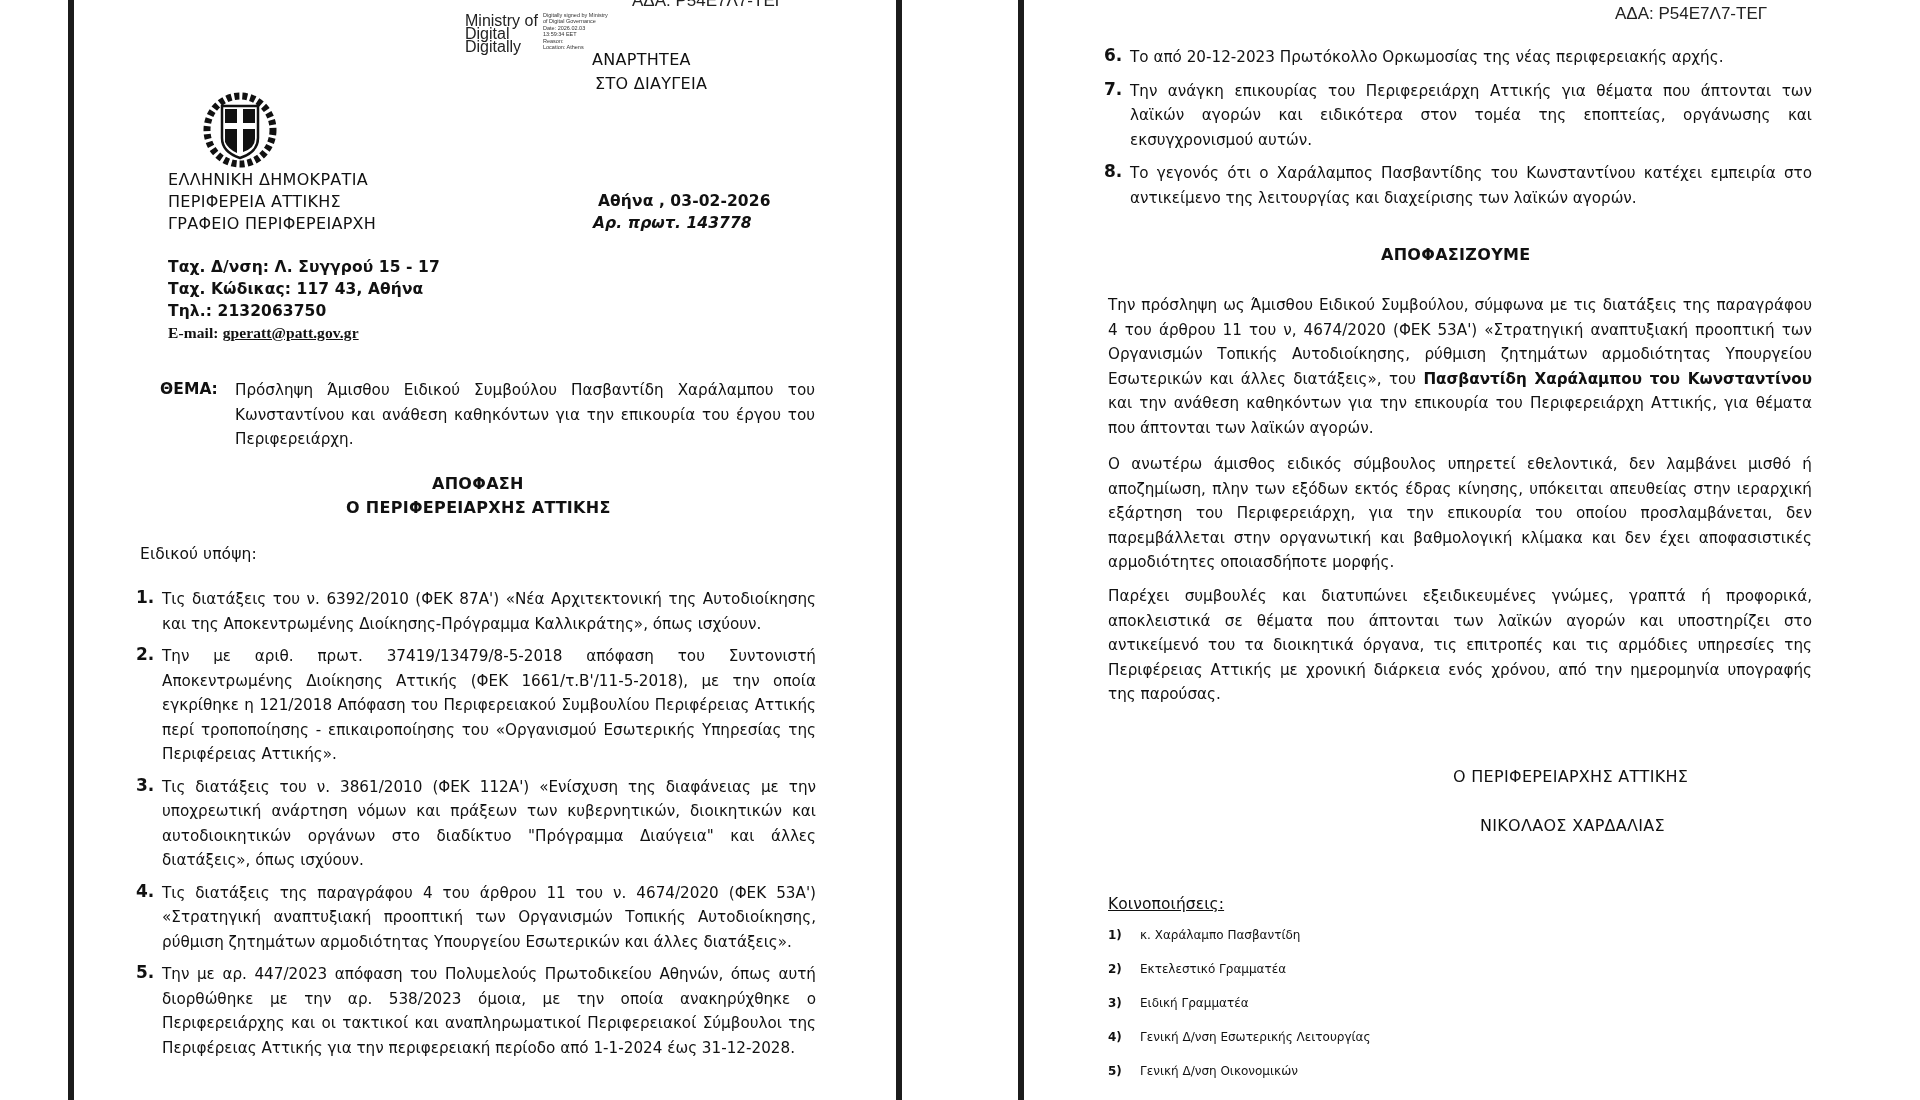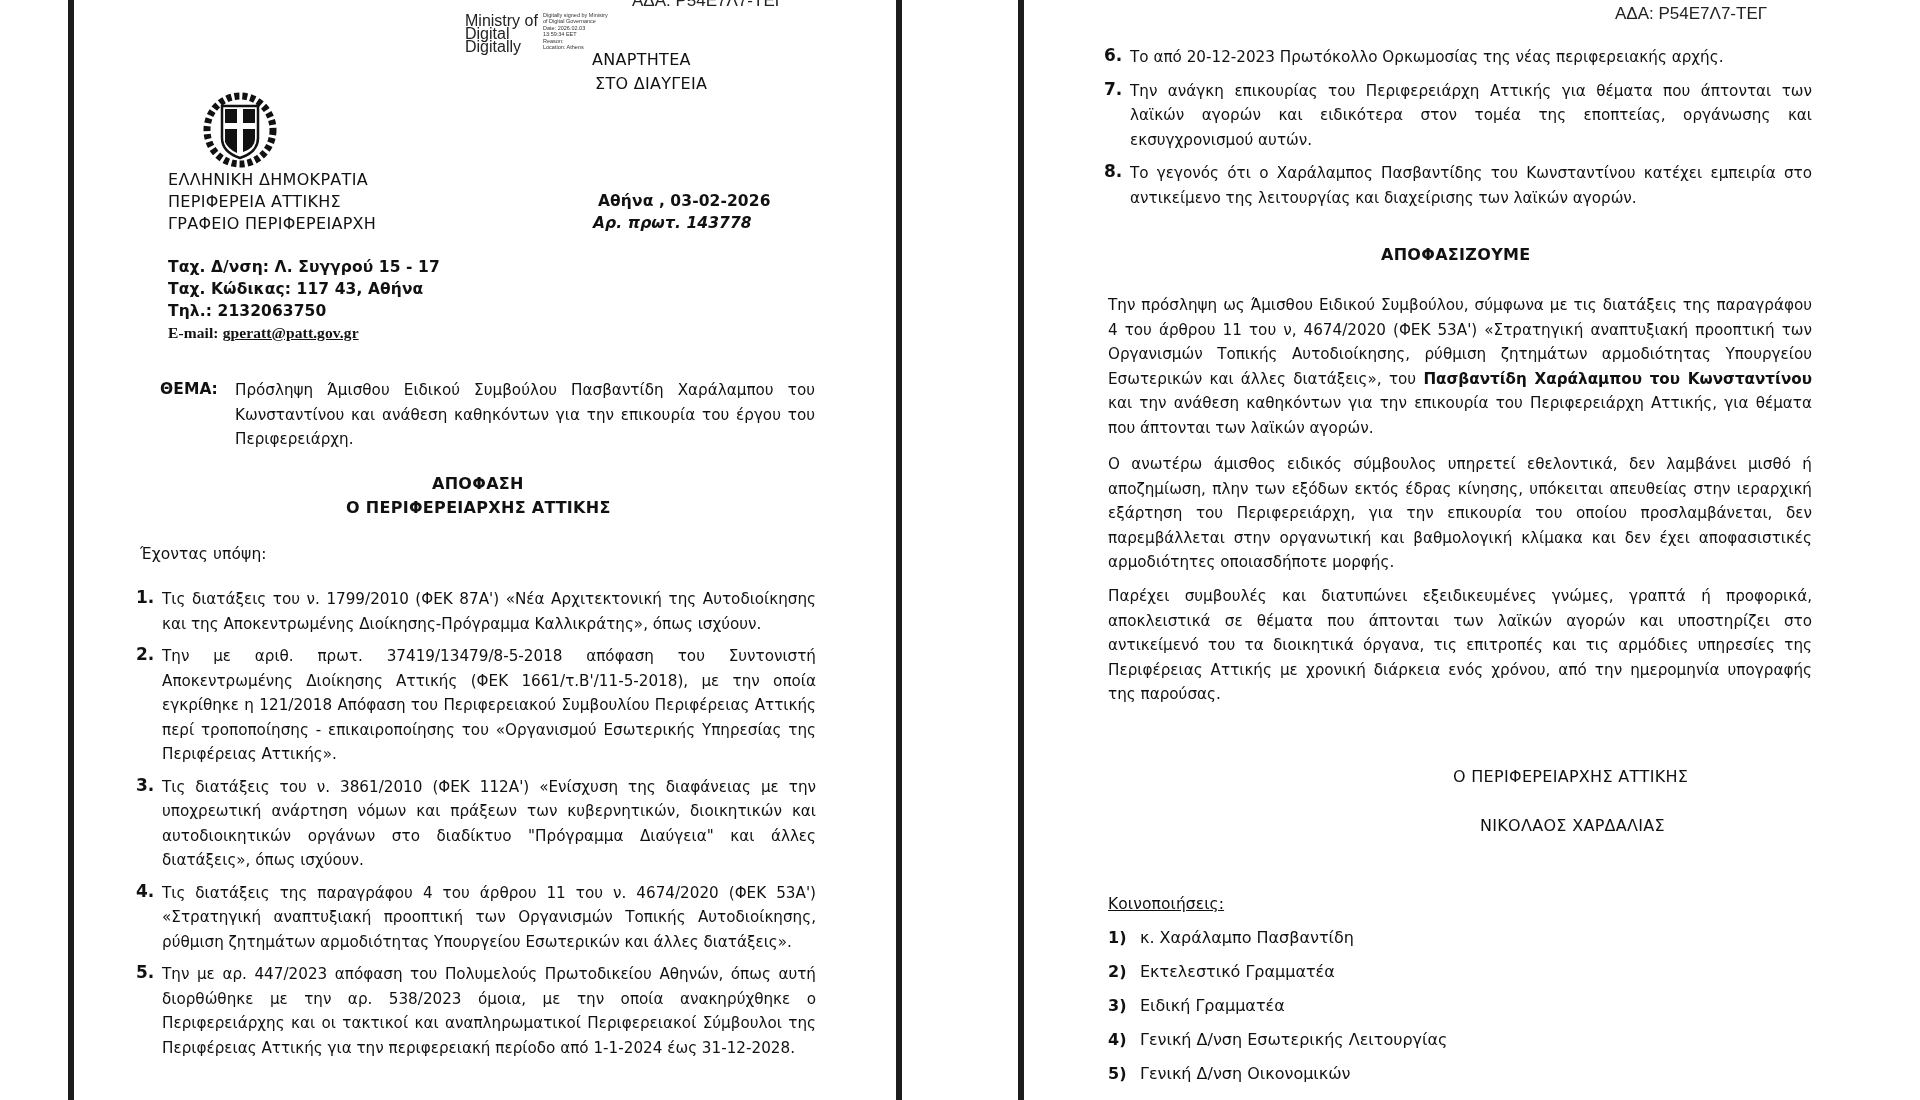--- a/index.html
+++ b/index.html
@@ -13,21 +13,21 @@
   .caps { font-size:16px; letter-spacing:0.3px; }
   .bold { font-weight:bold; }
   .just { text-align:justify; text-align-last:left; white-space:normal; line-height:24.5px; font-size:15.2px; }
   .num { position:absolute; font-weight:bold; font-size:17px; }
   .sigtiny { font-family:"Liberation Sans", sans-serif; font-size:5.5px; line-height:6.4px; color:#333; }
   .ministry { font-family:"Liberation Sans", sans-serif; font-size:16px; line-height:13px; color:#222; }
   .ada { font-family:"Liberation Sans", sans-serif; font-size:17px; color:#222; }
   .underline { text-decoration:underline; }
   .item { position:relative; padding-left:22px; margin-bottom:8px; }
   .item .num { left:-4px; top:0; }
-  .cc-item { position:absolute; font-size:16px; white-space:nowrap; }
+  .cc-item { position:absolute; font-size:12px; white-space:nowrap; }
   .cc-num { display:inline-block; width:32px; font-weight:bold; }
 </style>
 </head>
 <body>
 
 <div class="page" id="page-left"></div>
 
 <div class="abs ada" style="left:632px; top:-9px;">ΑΔΑ: Ρ54Ε7Λ7-ΤΕΓ</div>
 
 <div class="abs ministry" style="left:465px; top:14px;">
@@ -72,26 +72,26 @@
 <div class="abs t bold" style="left:168px; top:324px;font-family:Liberation Serif, serif;">
   <span>E-mail: </span><span class="underline">gperatt@patt.gov.gr</span>
 </div>
 
 <div class="abs t bold" style="left:160px; top:380px;">ΘΕΜΑ:</div>
 <div class="abs just" style="left:235px; top:378px; width:580px;">Πρόσληψη Άμισθου Ειδικού Συμβούλου Πασβαντίδη Χαράλαμπου του Κωνσταντίνου και ανάθεση καθηκόντων για την επικουρία του έργου του Περιφερειάρχη.</div>
 
 <div class="abs caps bold" style="left:432px; top:474px;">ΑΠΟΦΑΣΗ</div>
 <div class="abs caps bold" style="left:346px; top:498px;">Ο ΠΕΡΙΦΕΡΕΙΑΡΧΗΣ ΑΤΤΙΚΗΣ</div>
 
-<div class="abs t" style="left:140px; top:545px;">Έχοντας υπόψη:</div>
+<div class="abs t" style="left:140px; top:545px;">Ειδικού υπόψη:</div>
 
 <div class="abs" style="left:140px; top:587px; width:676px;">
   <div class="item">
     <span class="num">1.</span>
-    <div class="just">Τις διατάξεις του ν. 1799/2010 (ΦΕΚ 87Α') «Νέα Αρχιτεκτονική της Αυτοδιοίκησης και της Αποκεντρωμένης Διοίκησης-Πρόγραμμα Καλλικράτης», όπως ισχύουν.</div>
+    <div class="just">Τις διατάξεις του ν. 6392/2010 (ΦΕΚ 87Α') «Νέα Αρχιτεκτονική της Αυτοδιοίκησης και της Αποκεντρωμένης Διοίκησης-Πρόγραμμα Καλλικράτης», όπως ισχύουν.</div>
   </div>
   <div class="item">
     <span class="num">2.</span>
     <div class="just">Την με αριθ. πρωτ. 37419/13479/8-5-2018 απόφαση του Συντονιστή Αποκεντρωμένης Διοίκησης Αττικής (ΦΕΚ 1661/τ.Β'/11-5-2018), με την οποία εγκρίθηκε η 121/2018 Απόφαση του Περιφερειακού Συμβουλίου Περιφέρειας Αττικής περί τροποποίησης - επικαιροποίησης του «Οργανισμού Εσωτερικής Υπηρεσίας της Περιφέρειας Αττικής».</div>
   </div>
   <div class="item">
     <span class="num">3.</span>
     <div class="just">Τις διατάξεις του ν. 3861/2010 (ΦΕΚ 112Α') «Ενίσχυση της διαφάνειας με την υποχρεωτική ανάρτηση νόμων και πράξεων των κυβερνητικών, διοικητικών και αυτοδιοικητικών οργάνων στο διαδίκτυο "Πρόγραμμα Διαύγεια" και άλλες διατάξεις», όπως ισχύουν.</div>
   </div>
   <div class="item">

